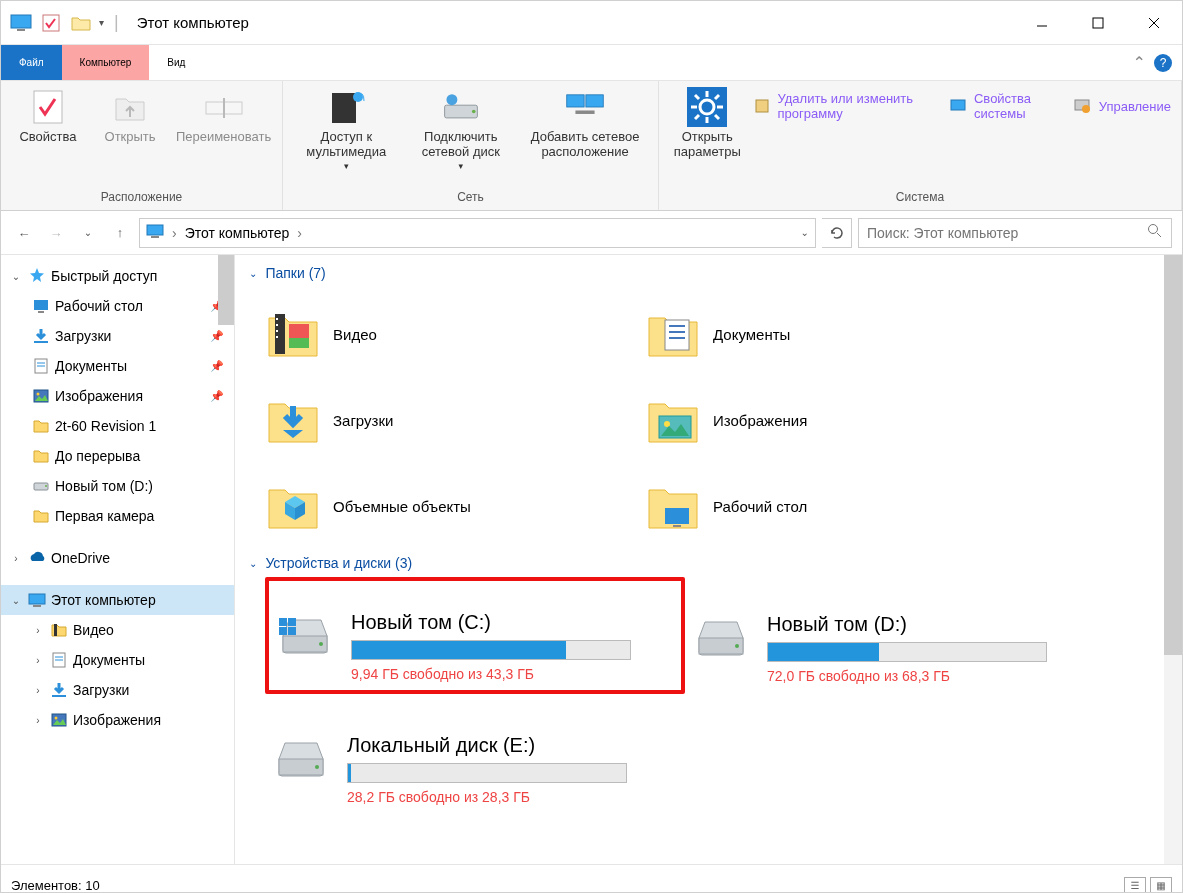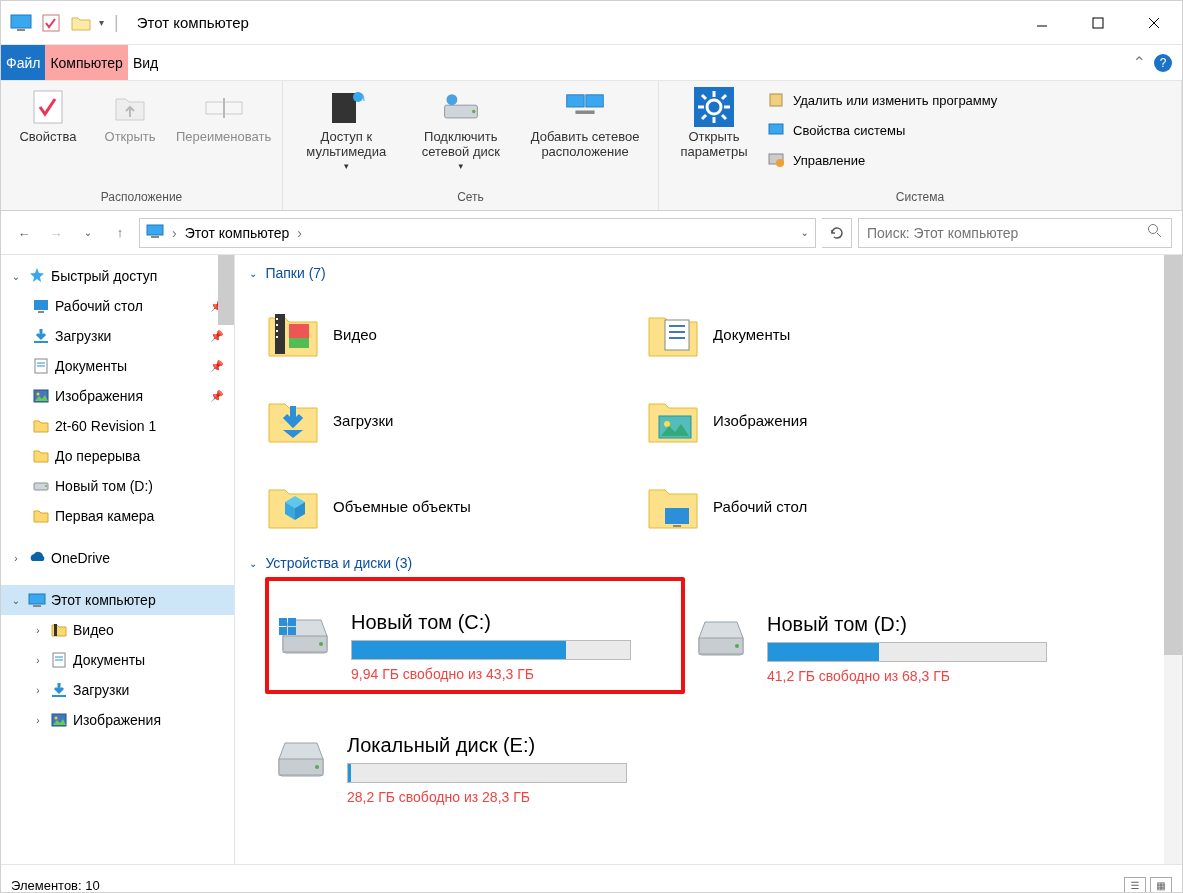--- a/index.html
+++ b/index.html
@@ -6,33 +6,33 @@
 body { width: 1183px; height: 893px; background: #fff; overflow: hidden; font-size: 13px; color: #000; border: 1px solid #d0d0d0;}
 
 .titlebar { height: 44px; display: flex; align-items: center; border-bottom: 1px solid #e5e5e5; }
 .titlebar .qat { display: flex; align-items: center; gap: 6px; padding-left: 8px; }
 .qat-icon { width: 24px; height: 24px; display: flex; align-items: center; justify-content: center; }
 .titlebar .title { margin-left: 14px; font-size: 15px; }
 .win-controls { margin-left: auto; display: flex; }
 .win-btn { width: 56px; height: 36px; display: flex; align-items: center; justify-content: center; font-size: 14px; }
 
 .ribbon-tabs { height: 36px; display: flex; align-items: stretch; background: #fff; border-bottom: 1px solid #e5e5e5; }
-.ribbon-tab { padding: 0 5px; display: flex; align-items: center; font-size: 14px; }
+.ribbon-tab { padding: 0 18px; display: flex; align-items: center; font-size: 10px; }
 .ribbon-tab.file { background: #1a73c7; color: #fff; }
 .ribbon-tab.active { background: #fca5a5; }
 .ribbon-right { margin-left: auto; display: flex; align-items: center; gap: 8px; padding-right: 10px; color: #888;}
 .help-icon { width: 18px; height: 18px; border-radius: 50%; background:#1a73c7; color:#fff; display:flex; align-items:center; justify-content:center; font-size:12px;}
 
 .ribbon-body { height: 130px; background: #f6f6f6; display: flex; border-bottom: 1px solid #d0d0d0; }
 .ribbon-group { display: flex; flex-direction: column; padding: 4px 10px 2px; border-right: 1px solid #e2e2e2;}
 .ribbon-group-content { display: flex; flex: 1; align-items: flex-start; gap: 8px; }
 .big-btn { display: flex; flex-direction: column; align-items: center; width: 84px; text-align: center; font-size: 13px; gap: 2px; padding-top: 2px; color:#333;}
 .big-btn .icn { width: 40px; height: 40px; display:flex; align-items:center; justify-content:center; }
 .ribbon-group-label { text-align: center; font-size: 12px; color: #555; height: 18px; }
-.sys-links { display:flex; flex-direction:column; gap:12px; font-size:13px; padding-top:6px; color:#000000;}
+.sys-links { display:flex; flex-direction:row; gap:12px; font-size:13px; padding-top:6px; color:#8b5cf6;}
 .sys-links div{display:flex; align-items:center; gap:8px;}
 .mini-icn{width:18px; height:18px; display:inline-flex; align-items:center; justify-content:center;}
 
 .nav-bar { height: 44px; display: flex; align-items: center; padding: 0 10px; gap: 6px; border-bottom: 1px solid #e5e5e5;}
 .nav-btn { width: 26px; height: 26px; display: flex; align-items: center; justify-content: center; color:#555;}
 .nav-btn.disabled{color:#bbb;}
 .addr-box { flex: 1; height: 30px; border: 1px solid #ccc; display: flex; align-items: center; padding: 0 6px; gap: 8px; font-size:14px;}
 .addr-box .pc-icn{width:18px; height:18px;}
 .refresh-btn{width:30px; height:30px; border:1px solid #ccc; border-left:none; display:flex;align-items:center;justify-content:center;}
 .search-box { width: 314px; height: 30px; border: 1px solid #ccc; display:flex; align-items:center; padding:0 8px; color:#777;}
@@ -533,21 +533,21 @@
           <span class="drive-icn"><svg width="56" height="44" viewBox="0 0 56 44">
               <path d="M6 22 l6-16 h32 l6 16 v14 a3 3 0 0 1-3 3 h-38 a3 3 0 0 1-3-3 z" fill="#d8dde1" stroke="#9aa2a8"></path>
               <rect x="6" y="22" width="44" height="16" fill="#c8cdd1" stroke="#9aa2a8"></rect>
               <circle cx="44" cy="30" r="2" fill="#5a5"></circle>
             </svg></span>
           <div class="drive-info">
             <div class="drive-name">Новый том (D:)</div>
             <div class="progress">
               <div class="bar" style="width:40%"></div>
             </div>
-            <div class="drive-free">41,2 ГБ свободно из 68,3 ГБ</div>
+            <div class="drive-free">72,0 ГБ свободно из 68,3 ГБ</div>
           </div>
         </div>
         <div class="drive-item">
           <span class="drive-icn"><svg width="56" height="44" viewBox="0 0 56 44">
               <path d="M6 22 l6-16 h32 l6 16 v14 a3 3 0 0 1-3 3 h-38 a3 3 0 0 1-3-3 z" fill="#d8dde1" stroke="#9aa2a8"></path>
               <rect x="6" y="22" width="44" height="16" fill="#c8cdd1" stroke="#9aa2a8"></rect>
               <circle cx="44" cy="30" r="2" fill="#5a5"></circle>
             </svg></span>
           <div class="drive-info">
             <div class="drive-name">Локальный диск (E:)</div>

